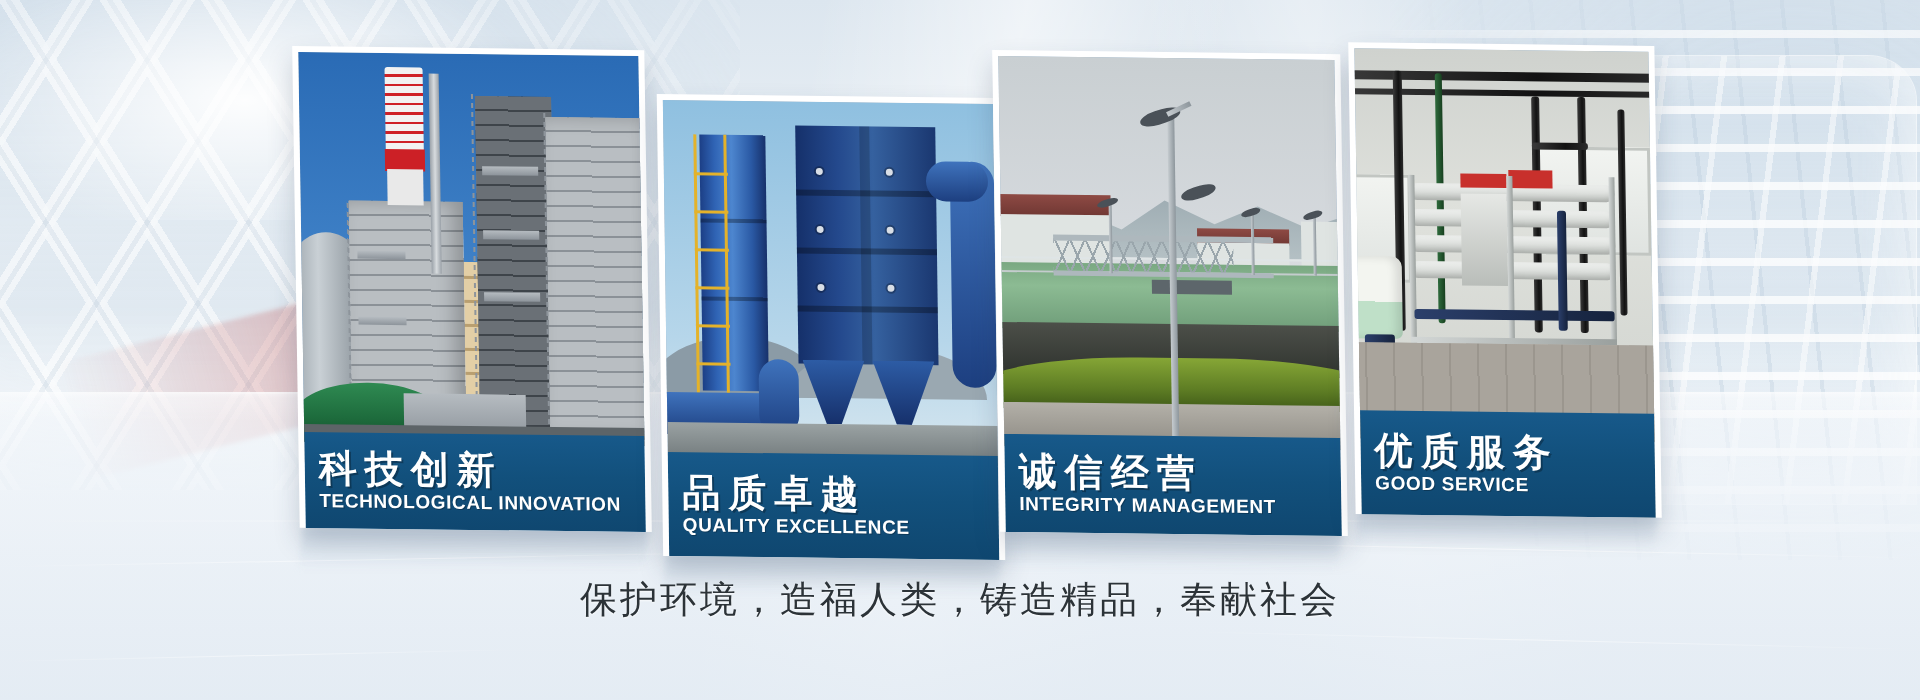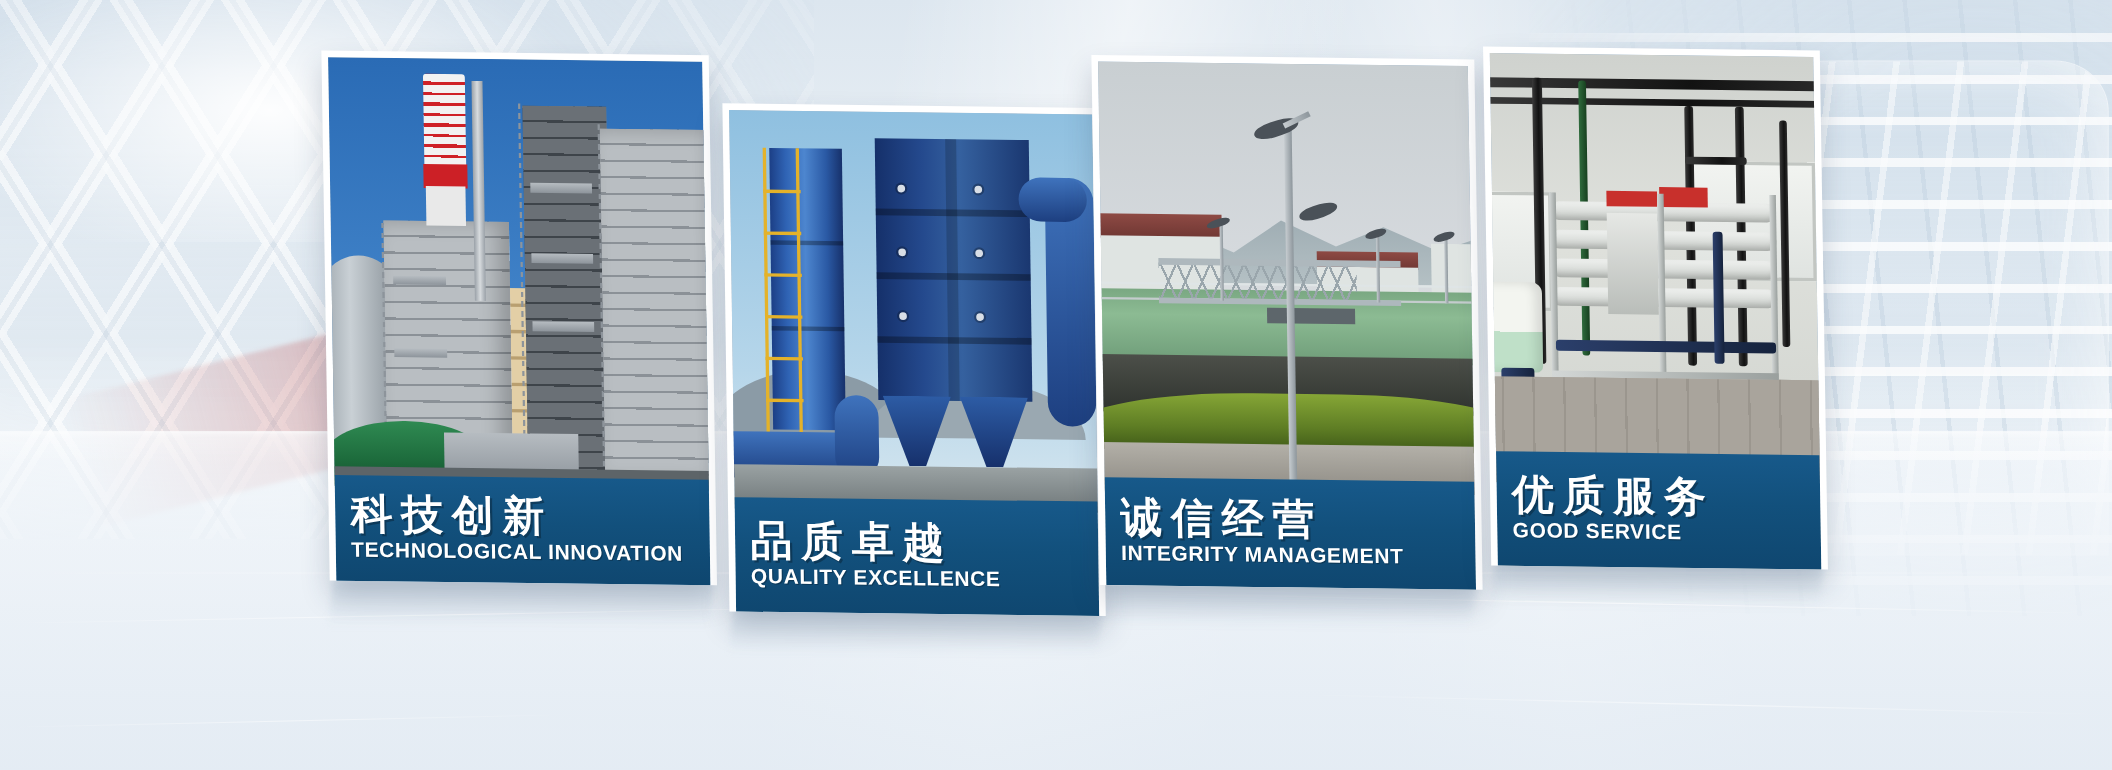--- a/index.html
+++ b/index.html
@@ -443,14 +443,15 @@
 
         <div class="p4-floor" style="left:-20px;top:294px;width:346px;height:96px;"></div>
       </div>
       <div class="caption" style="height:104px;">
         <div class="cn">优质服务</div>
         <div class="en">GOOD SERVICE</div>
       </div>
     </div>
   </div>
 
+  <div id="tagline">保护环境，造福人类，铸造精品，奉献社会</div>
 
 </div>
 
 </body></html>

